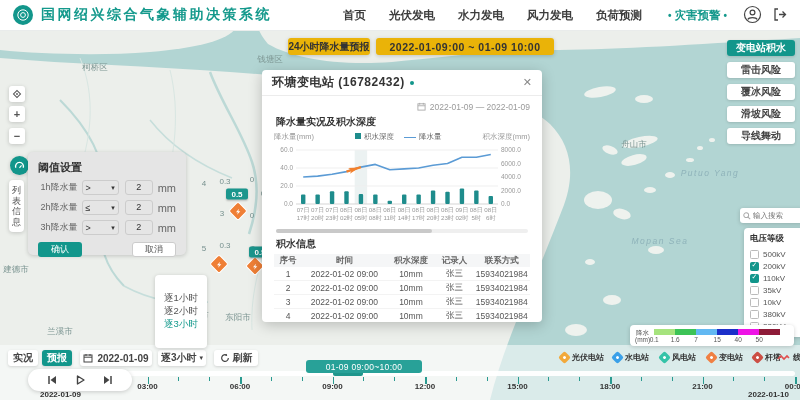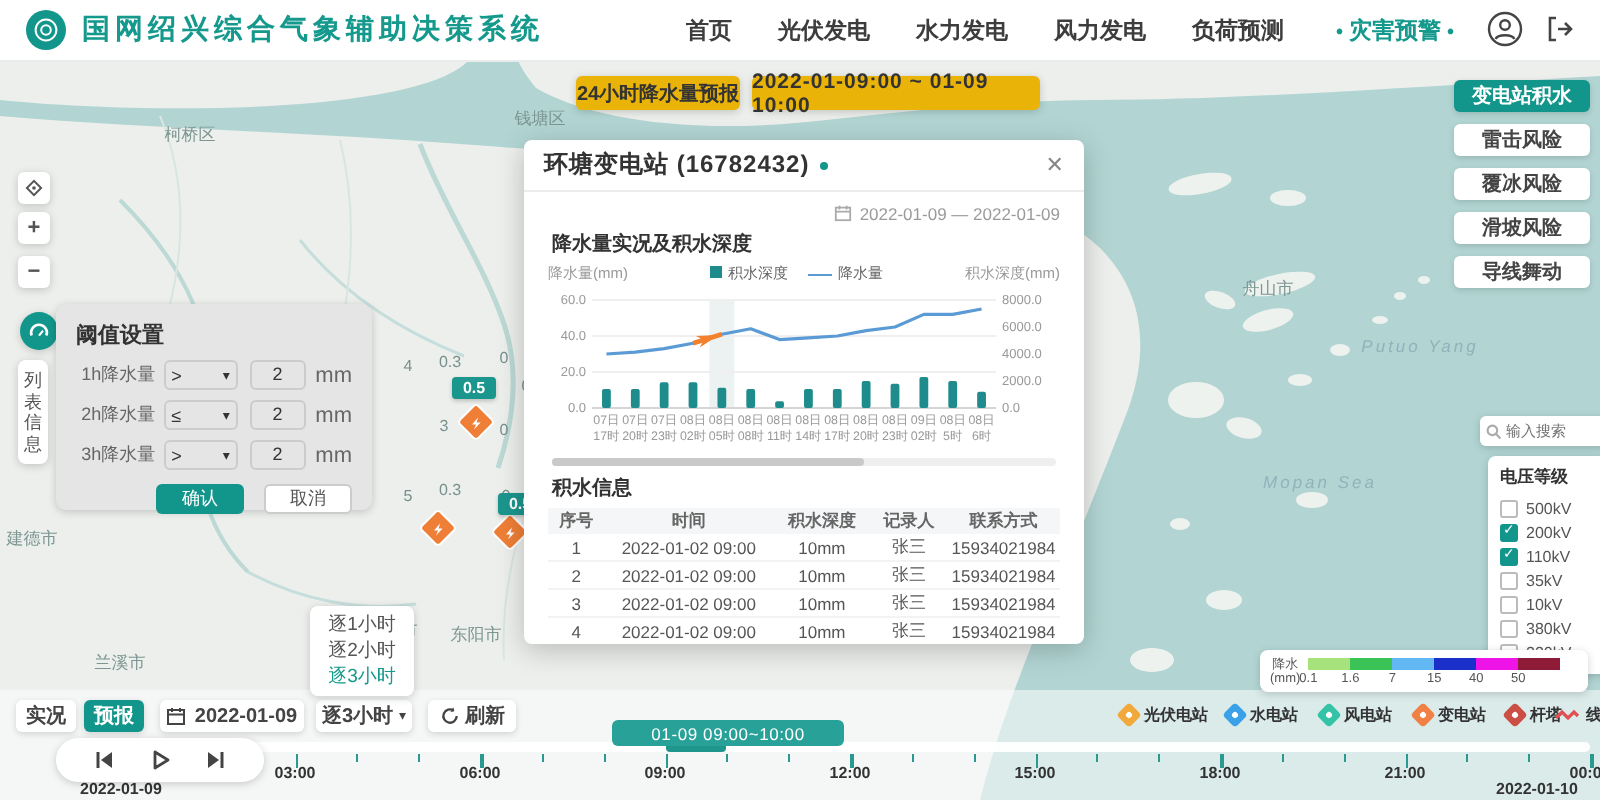--- a/index.html
+++ b/index.html
@@ -13,21 +13,21 @@
   #hdr-title{color:#14998c;font-weight:bold;font-size:14px;letter-spacing:2.5px;margin-left:8px;}
   #nav{position:absolute;right:70px;display:flex;gap:23px;font-size:11.5px;font-weight:bold;color:#3d3d3d;}
   .nav-item{cursor:pointer;white-space:nowrap;}
   .nav-item.active{color:#14998c;}
   .nav-dot{margin:0 3px;font-size:10px;}
   #avatar{position:absolute;right:38px;top:5px;}
   #exit{position:absolute;right:12px;top:6px;}
   
   .pill{background:#eab308;border-radius:3px;font-weight:bold;color:#333;display:flex;align-items:center;justify-content:center;}
   #fc-pill{left:288px;top:38px;width:82px;height:17px;font-size:10px;z-index:20;}
-  #range-pill{left:376px;top:38px;width:144px;height:17px;font-size:10.5px;letter-spacing:.5px;z-index:20;}
+  #range-pill{left:376px;top:38px;width:178px;height:17px;font-size:10.5px;letter-spacing:.5px;z-index:20;}
   
   .risk-btn{position:relative;width:68px;height:16px;margin-bottom:6px;background:#fff;border-radius:3px;font-size:10px;font-weight:bold;color:#444;display:flex;align-items:center;justify-content:center;box-shadow:0 1px 3px rgba(0,0,0,.15);cursor:pointer;}
   .risk-btn.active{background:#12968b;color:#fff;}
   #risk-buttons{left:727px;top:40px;z-index:20;}
   
   #search-box{left:740px;top:208px;width:58px;height:15px;background:#fff;border-radius:3px;display:flex;align-items:center;padding:0 3px;z-index:20;}
   #search-box input{border:none;outline:none;width:42px;font-size:7.5px;color:#666;background:transparent;}
   #voltage{left:744px;top:228px;width:54px;background:#fff;border-radius:4px;padding:5px 6px 5px 6px;z-index:20;}
   #voltage .v-title{font-size:8.5px;font-weight:bold;color:#333;margin-bottom:3px;}
   .v-row{display:flex;align-items:center;height:12px;cursor:pointer;}
@@ -40,21 +40,21 @@
   #list-tab{left:9px;top:180px;width:15px;background:#fff;border-radius:4px;padding:5px 0;text-align:center;font-size:9px;color:#555;line-height:10.5px;z-index:15;cursor:pointer;}
   .map-ctl{left:9px;width:16px;height:16px;background:#fff;border-radius:3px;display:flex;align-items:center;justify-content:center;font-size:11px;color:#555;z-index:15;cursor:pointer;font-weight:bold;}
   
   #threshold{left:28px;top:152px;width:158px;height:103px;background:#e5e5e5;border-radius:5px;z-index:16;padding:8px 10px;box-sizing:border-box;}
   #threshold .t-title{font-size:11px;font-weight:bold;color:#333;}
   .t-row{display:flex;align-items:center;margin-top:5px;}
   .t-label{width:46px;font-size:9px;color:#666;text-align:right;padding-right:4px;}
   .t-select{width:34px;height:13px;border:1px solid #ccc;border-radius:3px;display:flex;align-items:center;justify-content:space-between;padding:0 3px;font-size:9px;color:#333;cursor:pointer;}
   .t-input{width:30px;height:13px;border:1px solid #ccc;border-radius:3px;margin-left:6px;text-align:center;font-size:9px;color:#333;line-height:13px;cursor:text;}
   .t-unit{font-size:11px;color:#666;margin-left:5px;}
-  .t-btns{display:flex;justify-content:flex-end;gap:10px;margin-top:7px;}
+  .t-btns{display:flex;justify-content:space-between;gap:10px;margin-top:7px;}
   .btn-ok{width:44px;height:15px;background:#12968b;color:#fff;border-radius:3px;font-size:9px;display:flex;align-items:center;justify-content:center;cursor:pointer;}
   .btn-cancel{width:44px;height:15px;background:#fff;color:#555;border:1px solid #ccc;border-radius:3px;font-size:9px;display:flex;align-items:center;justify-content:center;box-sizing:border-box;cursor:pointer;}
   
   #dialog{left:262px;top:70px;width:280px;height:252px;background:#fff;border-radius:4px;z-index:30;box-shadow:0 3px 14px rgba(0,0,0,.22);overflow:hidden;}
   .dlg-head{height:25px;border-bottom:1px solid #ececec;display:flex;align-items:center;padding:0 10px;}
   .dlg-title{font-size:12px;font-weight:bold;color:#333;letter-spacing:.5px;}
   .dlg-dot{width:4px;height:4px;border-radius:50%;background:#12968b;margin-left:5px;}
   .dlg-close{margin-left:auto;font-size:11px;color:#888;cursor:pointer;}
   .dlg-date{height:15px;display:flex;justify-content:flex-end;align-items:center;padding:3px 12px 0;font-size:8.5px;color:#9a9a9a;gap:4px;}
   .dlg-sec{font-size:10px;font-weight:bold;color:#333;padding:1px 14px 0;}
@@ -66,21 +66,21 @@
   .scroll-thumb{position:absolute;left:0;top:0;height:4px;width:62%;background:#c9c9c9;border-radius:2px;cursor:grab;}
   .tbl-title{font-size:10px;font-weight:bold;color:#333;padding:4px 14px 2px;}
   .tbl{margin:1px 12px;font-size:8.5px;color:#555;}
   .tbl-row{display:flex;height:13px;align-items:center;border-bottom:1px solid #f3f3f3;text-align:center;}
   .tbl-row.hd{background:#f5f6f7;color:#666;font-weight:bold;border-bottom:none;}
   .c0{width:11%;}.c1{width:33%;}.c2{width:19%;}.c3{width:15%;}.c4{width:22%;}
   
   #bottom-strip{left:0;right:0;bottom:0;height:55px;background:rgba(252,254,253,.55);z-index:22;}
   .b-btn{position:absolute;height:16px;background:#fff;border-radius:3px;font-size:10px;font-weight:bold;color:#444;display:flex;align-items:center;justify-content:center;z-index:24;cursor:pointer;box-shadow:0 1px 3px rgba(0,0,0,.15);}
   .b-btn.teal{background:#12968b;color:#fff;}
-  #menu{left:155px;bottom:52px;width:52px;background:#fff;border-radius:4px;z-index:26;padding:3px 0;}
+  #menu{left:155px;bottom:52px;width:52px;background:#fff;border-radius:4px;z-index:26;padding:17px 0;}
   .menu-item{height:13px;font-size:9.5px;color:#555;display:flex;align-items:center;justify-content:center;cursor:pointer;}
   .menu-item.selected{color:#14998c;}
   #player{left:28px;top:369px;width:104px;height:22px;background:#fff;border-radius:12px;z-index:26;display:flex;align-items:center;justify-content:space-around;padding:0 10px;box-sizing:border-box;}
   #time-pill{left:306px;top:360px;width:116px;height:13px;background:#28a198;border-radius:3px;color:#fff;font-size:8.5px;display:flex;align-items:center;justify-content:center;z-index:25;letter-spacing:.3px;}
   #track{left:55px;top:371px;width:740px;height:5px;background:rgba(255,255,255,.95);border-radius:3px;z-index:23;}
   #track-sel{position:absolute;top:0;height:5px;background:#1f968c;border-radius:2px;cursor:grab;}
   .tick{position:absolute;top:377px;width:1px;background:#2a9a90;z-index:23;}
   .tick.major{width:1.5px;height:7px;}
   .tick.minor{height:4px;}
   .t-lab{position:absolute;top:382px;font-size:8px;font-weight:bold;color:#333;transform:translateX(-50%);z-index:23;}

